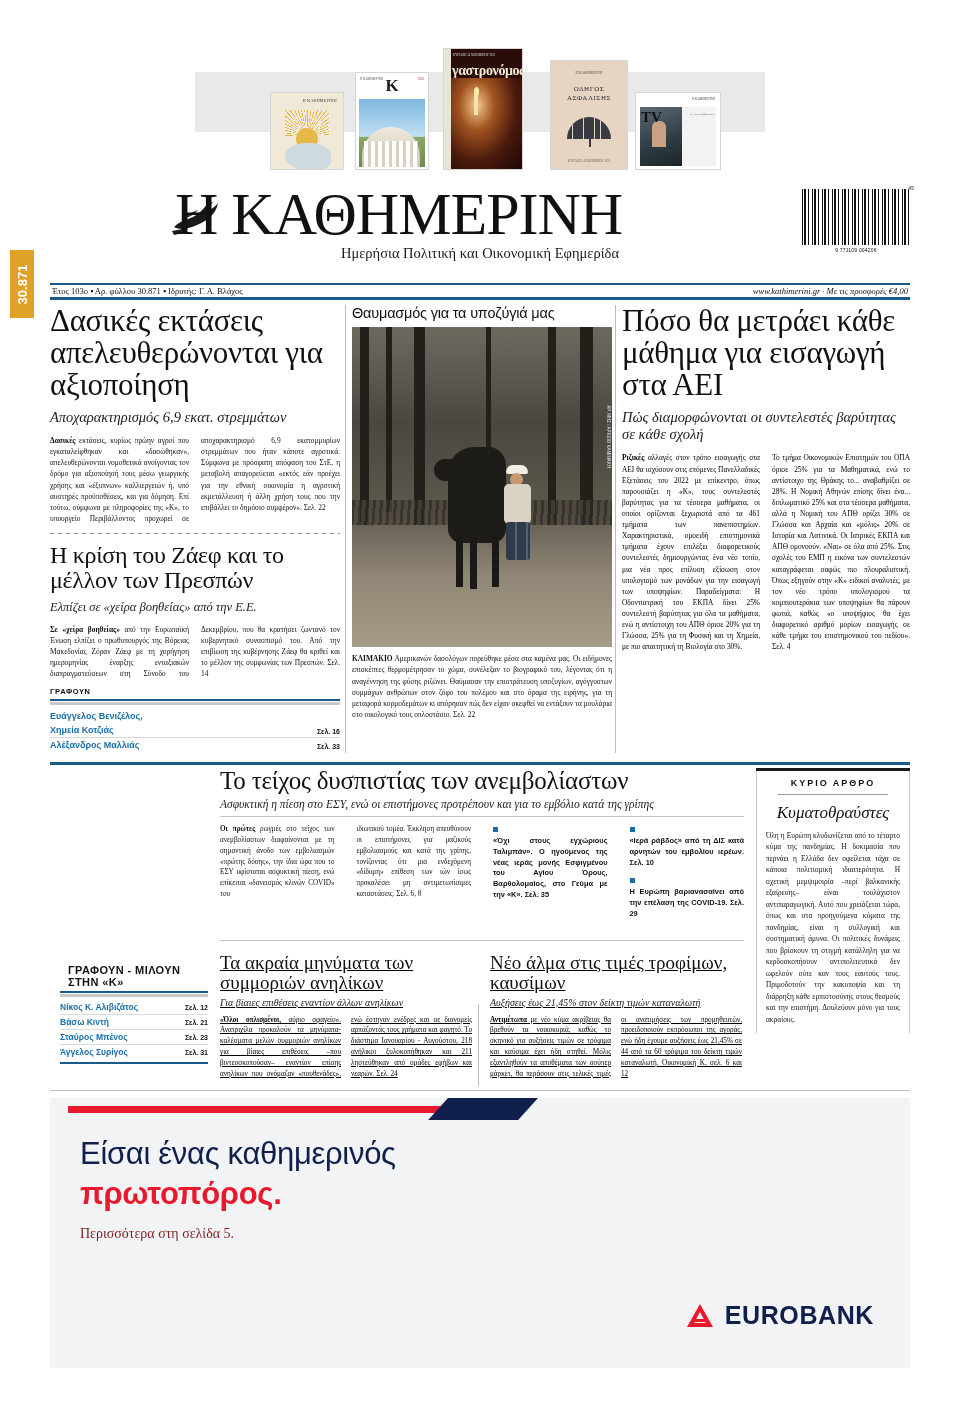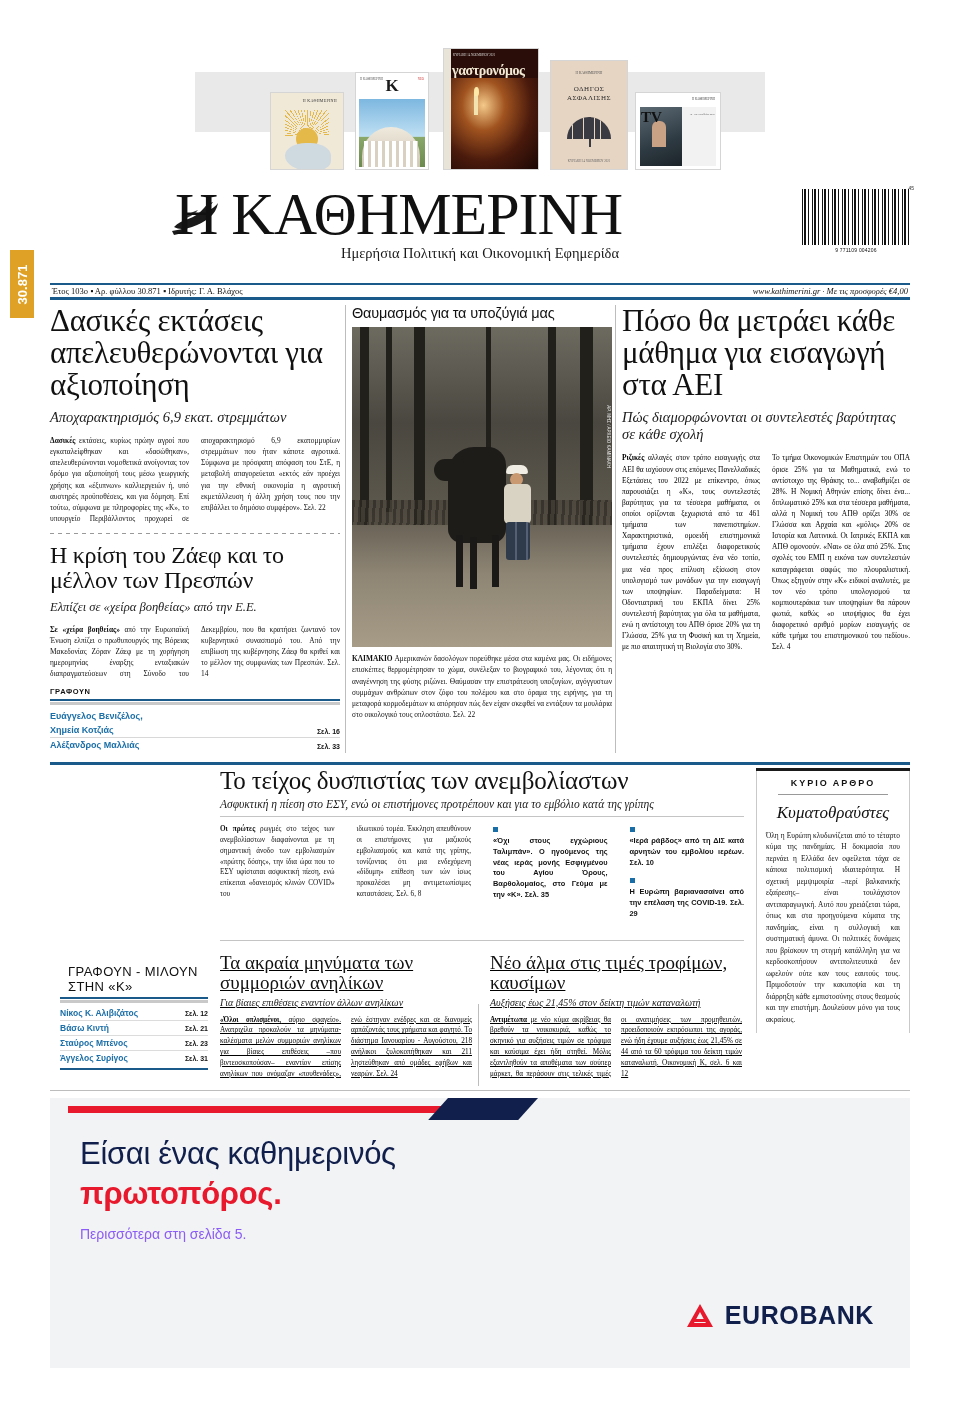--- a/index.html
+++ b/index.html
@@ -28,21 +28,21 @@
   .cov2 .sky { position:absolute; left:3px; top:26px; right:3px; bottom:2px;
      background:linear-gradient(#7db7e0 0%, #bfe0f3 55%, #8aa86a 56%, #6d8a4e 100%); }
   .cov2 .temple { position:absolute; left:6px; bottom:2px; width:58px; height:40px;
      background:linear-gradient(#efe9dd,#cfc7b5); border-radius:40px 40px 0 0; }
   .cov2 .cols { position:absolute; left:8px; bottom:2px; width:54px; height:26px;
      background: repeating-linear-gradient(90deg,#fff 0 4px,#d8d0c0 4px 7px); }
   .cov2 .K { position:absolute; left:50%; top:3px; transform:translateX(-50%); font-size:17px; font-weight:700; color:#1a1a1a; }
   .cov2 .t1 { position:absolute; left:4px; top:4px; font-size:3px; color:#555; }
   .cov2 .t2 { position:absolute; right:4px; top:4px; font-size:3px; color:#c33; }
 
-  .cov3 { left:248px; width:96px; height:122px; background:#2a0d08; }
+  .cov3 { left:248px; width:80px; height:122px; background:#2a0d08; }
   .cov3 .phot { position:absolute; left:0; bottom:0; width:100%; height:76%;
      background:radial-gradient(ellipse at 42% 30%, #f4c98a 0%, #a0531f 28%, #4a1a0c 62%, #1a0705 100%); }
   .cov3 .cand { position:absolute; left:30px; top:44px; width:4px; height:22px; background:#f3e3b0; }
   .cov3 .flame { position:absolute; left:30px; top:38px; width:5px; height:9px; background:#ffe9a8; border-radius:50% 50% 40% 40%; }
   .cov3 .logo { position:absolute; left:8px; top:14px; right:6px; font-size:14px; font-weight:700; color:#f2ead4;
      font-family:"Liberation Serif",serif; letter-spacing:-.4px; }
   .cov3 .spine { position:absolute; left:0; top:0; width:7px; height:100%; background:#e9e4d8; }
   .cov3 .hdr { position:absolute; left:9px; top:4px; font-size:3px; color:#ddd; }
 
   .cov4 { left:355px; width:78px; height:110px; background:#e6d5c3; }
@@ -152,21 +152,21 @@
      width:40px; height:40px; border-radius:50%; background:radial-gradient(circle at 50% 72%, #ffffff 0 6%, #7fd2f2 7% 100%);
      overflow:hidden; }
   .ad-protergia .fan::after { content:""; position:absolute; left:50%; top:4px; transform:translateX(-50%);
      width:34px; height:30px; background:repeating-conic-gradient(from 200deg at 50% 100%, #ffffff 0deg 3deg, transparent 3deg 9deg); }
   .ad-protergia .nm { position:absolute; left:0; right:0; top:96px; text-align:center;
      font-family:"Liberation Sans",sans-serif; font-size:25px; font-weight:400; letter-spacing:-.8px; }
   .ad-protergia .sl { position:absolute; left:0; right:0; top:126px; text-align:center;
      font-family:"Liberation Sans",sans-serif; font-size:9px; }
 
   .authors { position:absolute; left:10px; top:196px; width:148px; }
-  .authors .lbl { font-family:"Liberation Sans",sans-serif; font-weight:400; font-size:13px; letter-spacing:.4px; color:#111;padding-left:8px; }
+  .authors .lbl { font-family:"Liberation Sans",sans-serif; font-weight:700; font-size:11px; letter-spacing:.4px; color:#111;padding-left:8px; }
   .authors .r1 { height:2px; background:#1a5a8a; margin:3px 0 1px; }
   .authors .r2 { height:3px; background:#c9c9c9; margin-bottom:3px; }
   .authors .arow { display:flex; justify-content:space-between; align-items:baseline;
      font-family:"Liberation Sans",sans-serif; font-size:8.5px; font-weight:700; color:#1a6ea8; padding:2px 0; }
   .authors .arow .pg { color:#111; font-size:7px; }
   .authors .asep { height:1px; background:#dcdcdc; }
   .authors .rend { height:2px; background:#1a5a8a; margin-top:3px; }
 
   .mid-main { position:absolute; left:170px; top:0; width:524px; }
   .mid-sep-v { position:absolute; width:1px; background:#bdbdbd; }
@@ -199,22 +199,22 @@
   
   .botrule { position:absolute; left:50px; top:1090px; width:860px; height:1px; background:#bdbdbd; }
   .bigad { position:absolute; left:50px; top:1098px; width:860px; height:270px; background:#f2f3f4; overflow:hidden; }
   .bigad .redbar { position:absolute; left:18px; top:8px; width:400px; height:7px; background:#e8192c; }
   .bigad .navywedge { position:absolute; left:398px; top:0; width:90px; height:22px; background:#111f4d;
      transform:skewX(-42deg); transform-origin:left top; }
   .bigad .l1 { position:absolute; left:30px; top:38px; font-family:"Liberation Sans",sans-serif;
      font-size:31px; color:#111f4d; font-weight:400; letter-spacing:-.3px; }
   .bigad .l2 { position:absolute; left:30px; top:78px; font-family:"Liberation Sans",sans-serif;
      font-size:31px; color:#e8192c; font-weight:700; letter-spacing:-.3px; }
-  .bigad .l3 { position:absolute; left:30px; top:128px; font-family:Liberation Sans, sans-serif;
-     font-size:14px; color:#8b5cf6; }
+  .bigad .l3 { position:absolute; left:30px; top:128px; font-family:Liberation Serif, serif;
+     font-size:14px; color:#7f1d1d; }
   .bigad .eb { position:absolute; right:36px; bottom:38px; display:flex; align-items:center; gap:11px; }
   .bigad .eb-mark { width:28px; height:26px; position:relative; }
   .bigad .eb-name { font-family:"Liberation Sans",sans-serif; font-size:25px; font-weight:700;
      color:#111f4d; letter-spacing:.6px; }
 </style>
 </head>
 <body>
 
 <div class="mag-strip">
   <div class="mag-band"></div>

